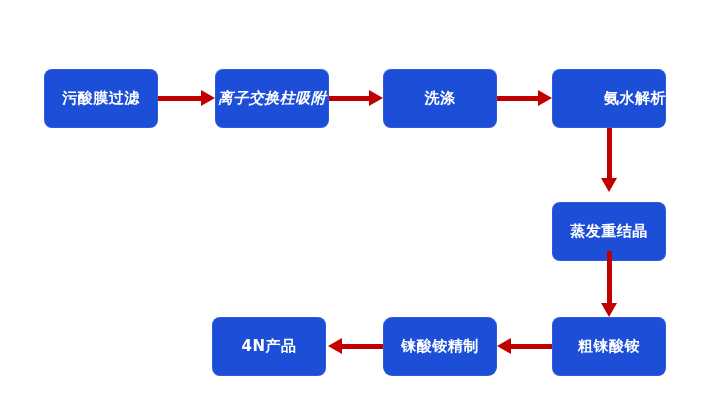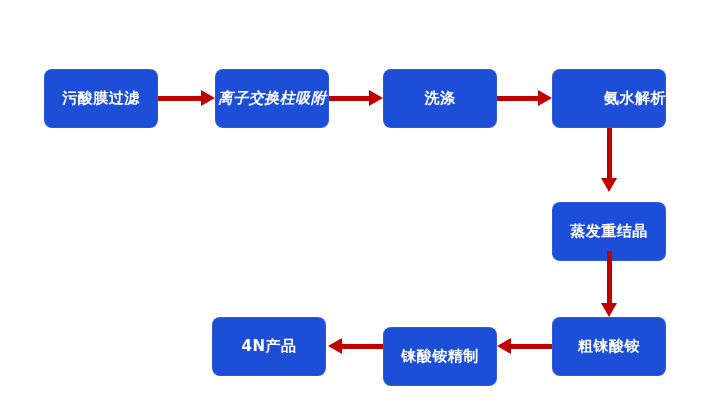--- a/index.html
+++ b/index.html
@@ -34,21 +34,21 @@
   }
   
   .n1 { left: 44px;  top: 69px; }
   .n2 { left: 215px; top: 69px; font-style: italic; }
   .n3 { left: 383px; top: 69px; }
   .n4 { left: 552px; top: 69px; justify-content: flex-end; }
   
   .n5 { left: 552px; top: 192px; margin-top: 10px; }
   
   .n6 { left: 552px; top: 317px; }
-  .n7 { left: 383px; top: 327px; }
+  .n7 { left: 383px; top: 317px; border-radius: 9px; }
   .n8 { left: 212px; top: 317px; }
 
   .arrow { position: absolute; }
   .arrow .shaft { position: absolute; background: #c00000; }
   .arrow .head  { position: absolute; width: 0; height: 0; }
 
   
   .arrow.h { height: 16px; top: 90px; }
   .arrow.h .shaft { left: 0; right: 12px; top: 5.5px; height: 5px; }
   .arrow.h .head  { right: 0; top: 0;

